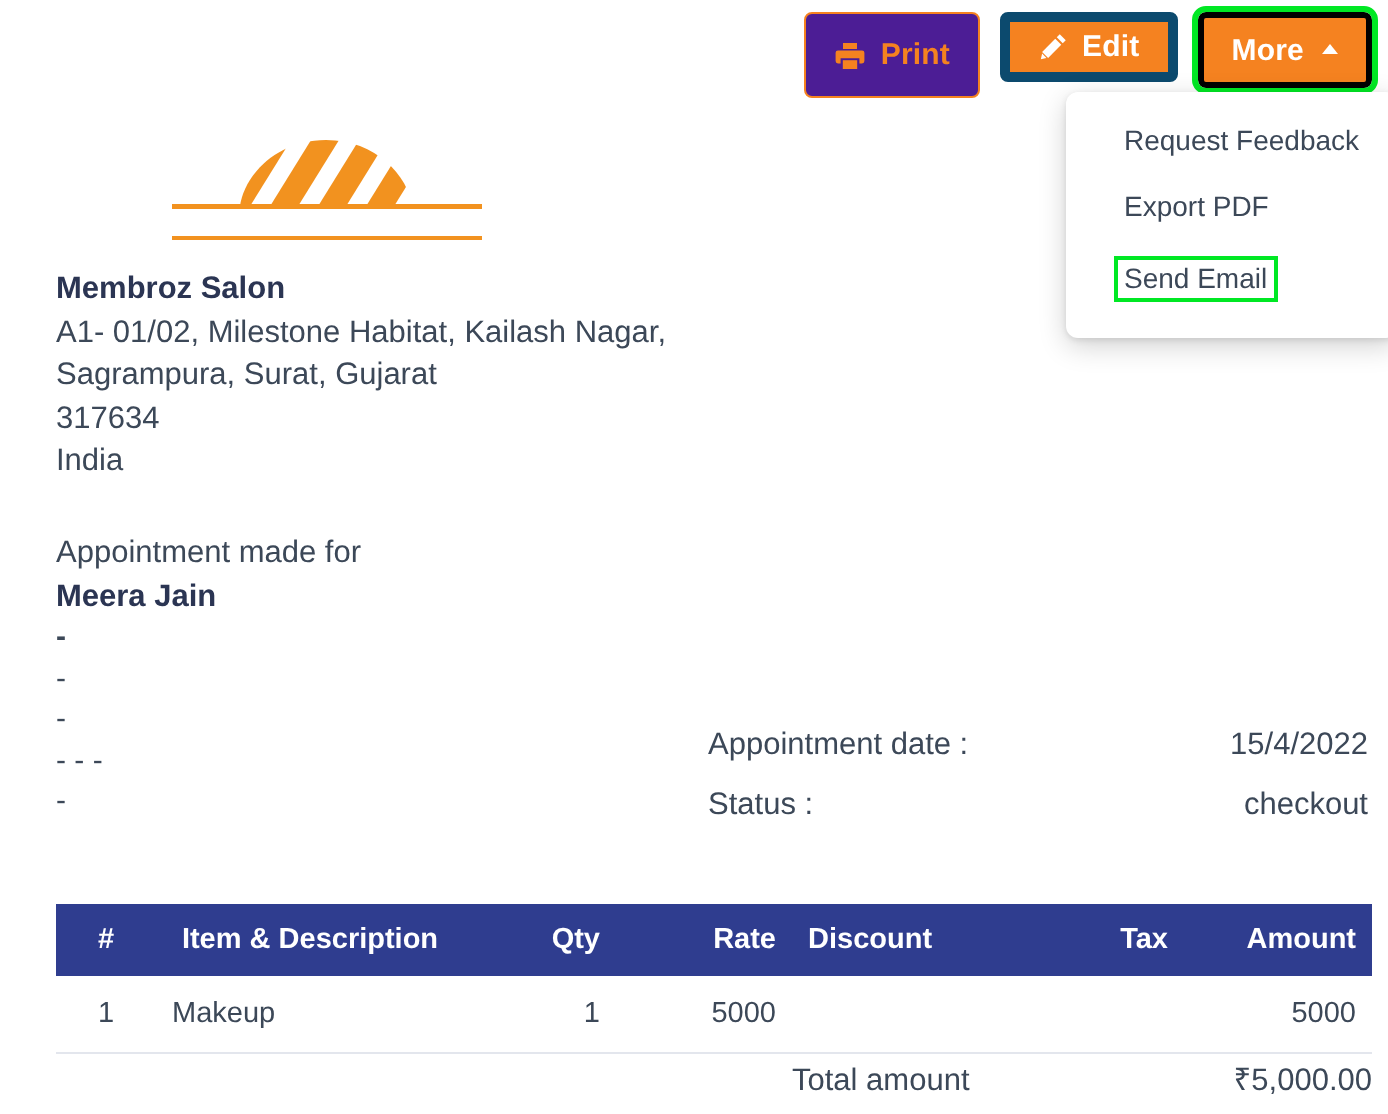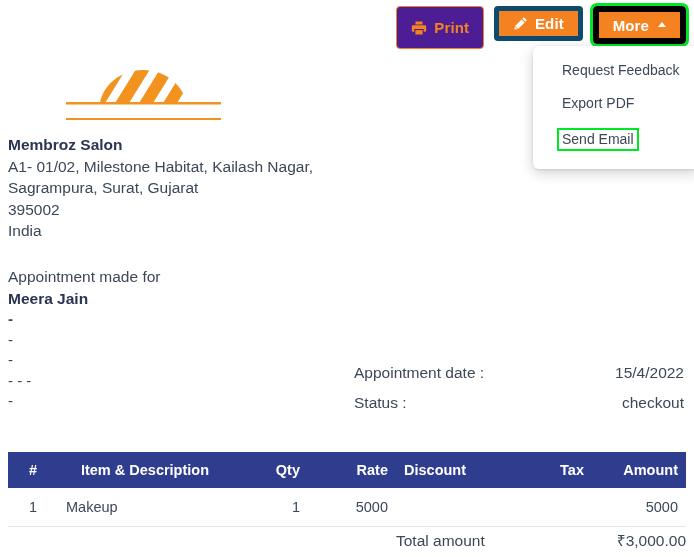--- a/index.html
+++ b/index.html
@@ -54,21 +54,21 @@
     border: 5px solid #0c4a6e;
     color: #ffffff;
     min-width: 77px;
     height: 35px;
   }
   .more-wrap {
     position: relative;
   }
   .btn-more {
     background: #f58220;
-    border: 6px solid #000000;
+    border: 3px solid #000000;
     color: #ffffff;
     min-width: 72px;
     height: 38px;
     outline: 3px solid #00e824;
     outline-offset: 0px;
   }
   .caret-up {
     display: inline-block;
     width: 0;
     height: 0;
@@ -111,20 +111,21 @@
     padding: 1px 3px 2px 3px;
     margin-left: -5px;
   }
 
   
   .sheet {
     position: absolute;
     inset: 0;
     padding: 0 10px;
     box-sizing: border-box;
+    margin-left: 20px;
   }
   .doc-title {
     position: absolute;
     top: 55px;
     right: 10px;
     font-size: 28px;
     font-weight: 700;
     color: #2b3553;
     letter-spacing: .5px;
     white-space: nowrap;
@@ -260,21 +261,21 @@
   </div>
 
   <div class="doc-title">
     <span>AP</span>
   </div>
 
   <div class="company">
     <div class="name">Membroz Salon</div>
     <div>A1- 01/02, Milestone Habitat, Kailash Nagar,</div>
     <div>Sagrampura, Surat, Gujarat</div>
-    <div>395002</div>
+    <div>317634</div>
     <div>India</div>
   </div>
 
   <div class="made-for">
     <span>Appointment made for</span>
     <span class="person">Meera Jain</span>
     <span class="dash-list">
       <span class="dash first">-</span>
       <span class="dash">-</span>
       <span class="dash">-</span>
@@ -314,21 +315,21 @@
         <td class="col-rate">5000</td>
         <td class="col-disc"></td>
         <td class="col-tax"></td>
         <td class="col-amount">5000</td>
       </tr>
     </tbody>
   </table>
 
   <div class="totals">
     <span class="t-label">Total amount</span>
-    <span class="t-value">₹3,000.00</span>
+    <span class="t-value">₹5,000.00</span>
   </div>
 
 </div>
 
 <div class="action-bar">
 
   <div class="btn btn-print">
     <span>
       <svg class="icon-svg" width="16" height="16" viewBox="0 0 16 16" fill="#f58220" aria-hidden="true">
         <path d="M4.5 1.5h7v3h-7z"></path>

